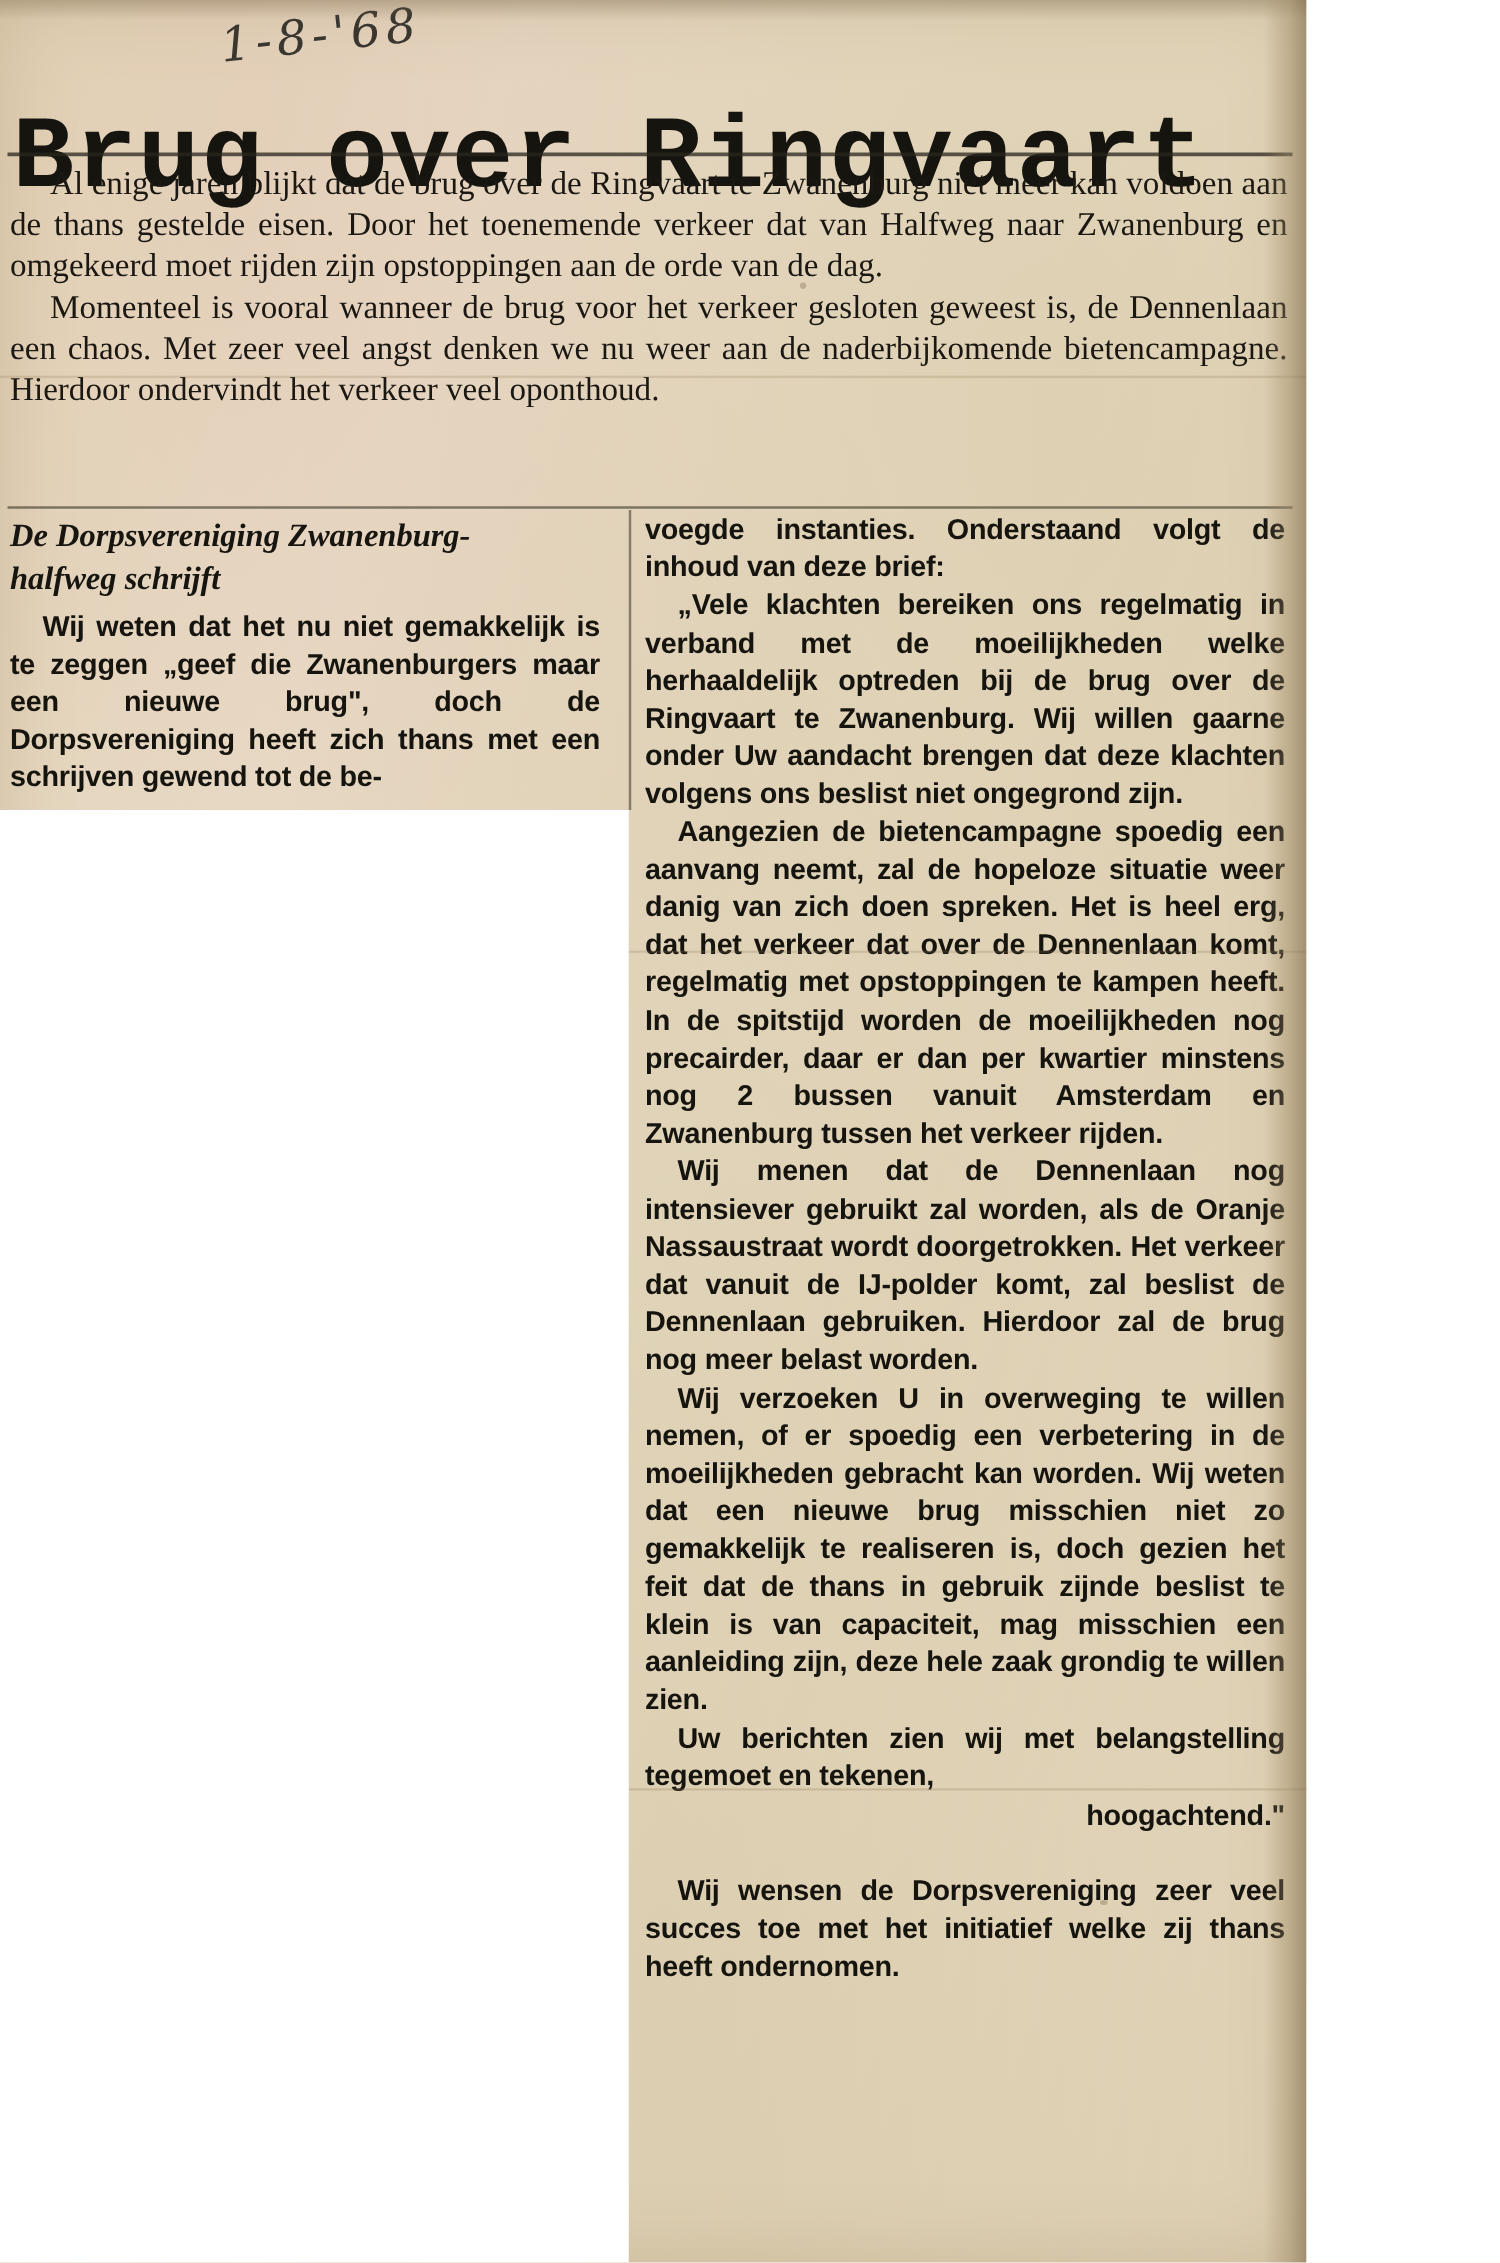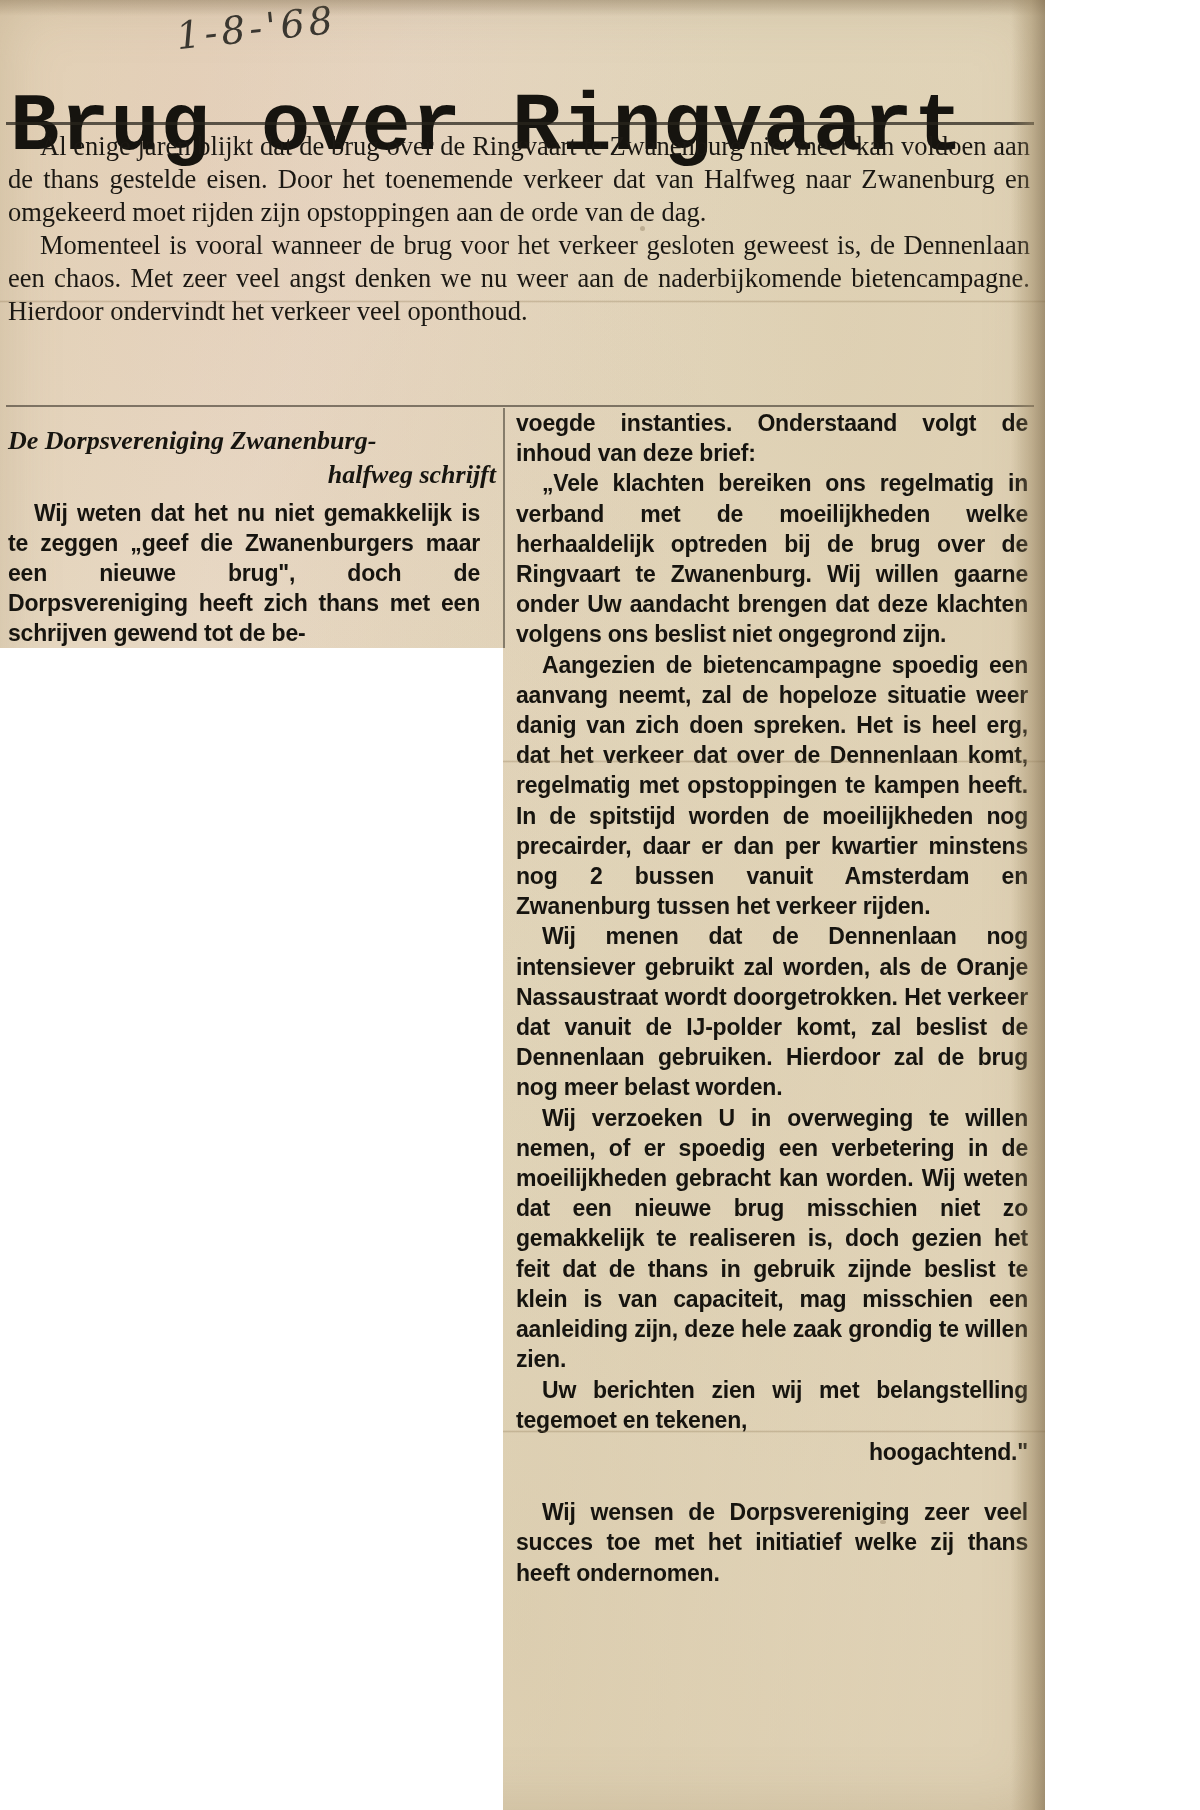--- a/index.html
+++ b/index.html
@@ -147,24 +147,24 @@
     width: 488px;
     z-index: 3;
   }
   #subhead {
     font-family: "Liberation Serif", serif;
     font-style: italic;
     font-weight: bold;
     font-size: 26px;
     line-height: 34px;
     color: #171510;
-    margin: 12px 0 4px 0;
+    margin: 0 0 4px 0;
   }
   #subhead .l1 { display: block; text-align: left; }
-  #subhead .l2 { display: block; text-align: right; }
+  #subhead .l2 { display: block; text-align: left; }
   #col-left p.body {
     margin: 6px 16px 0 0;
     font-family: "Liberation Sans", sans-serif;
     font-weight: bold;
     font-size: 23px;
     line-height: 30px;
     letter-spacing: -0.2px;
     color: #16140f;
     text-align: justify;
     text-indent: 26px;

